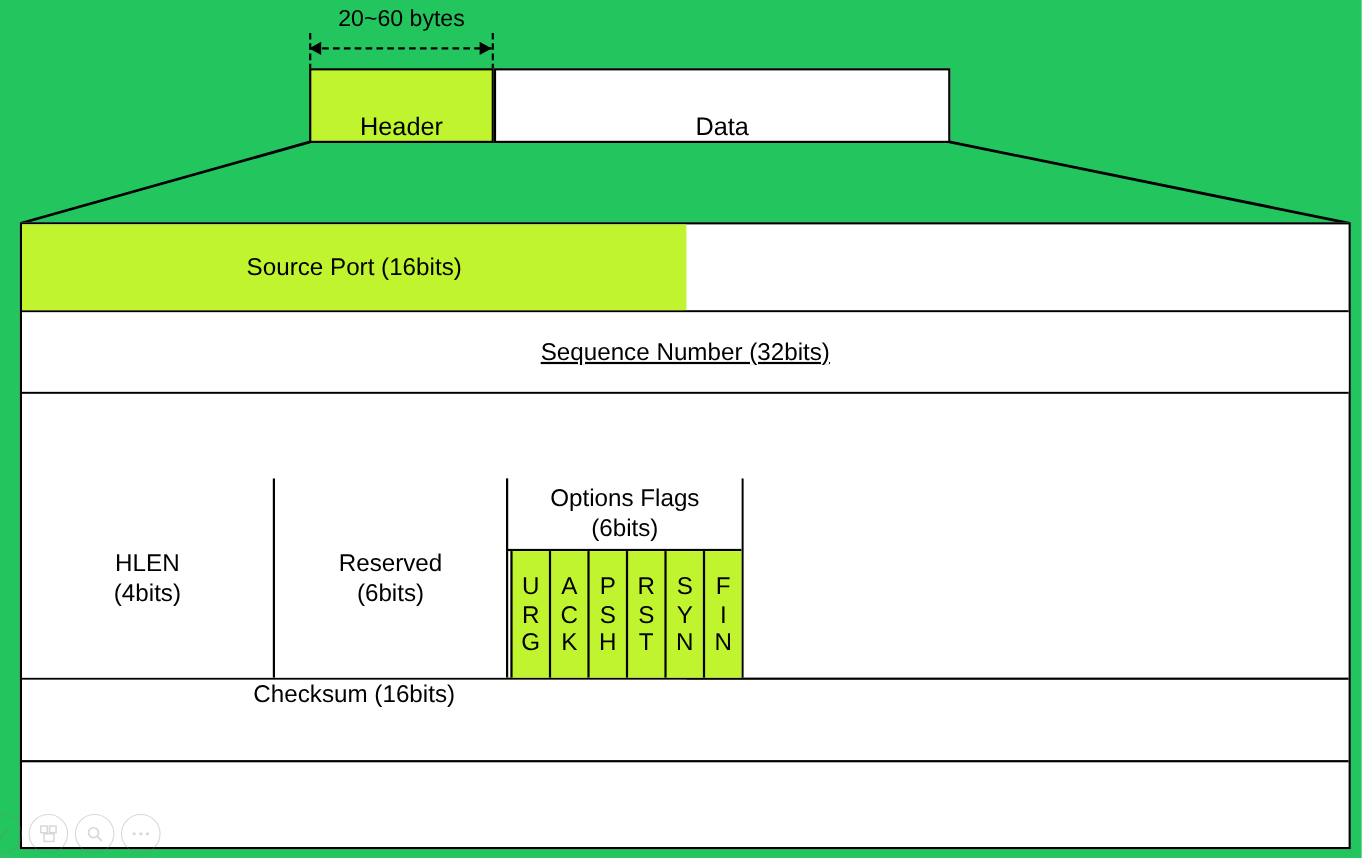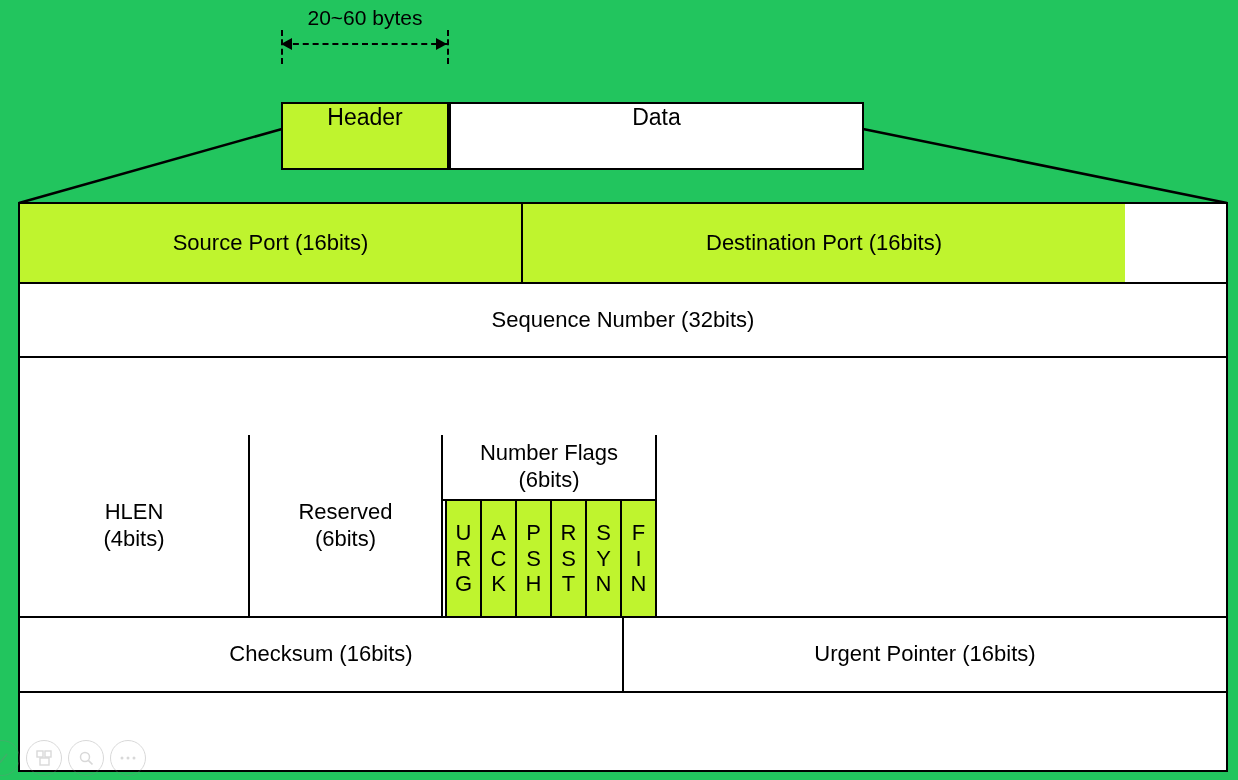--- a/index.html
+++ b/index.html
@@ -19,26 +19,25 @@
     overflow: hidden;
   }
 
   
   .abs { position: absolute; box-sizing: border-box; }
 
   
   .seg {
     border: 2px solid #000000;
     display: flex;
-    align-items: flex-start;
+    align-items: flex-end;
     justify-content: center;
     font-size: 23px;
     line-height: 1.15;
     background: #ffffff;
-    margin-top: 40px;
   }
   .seg.green { background: #bff42e; }
 
   
   .dim-label {
     position: absolute;
     font-size: 21px;
     white-space: nowrap;
     left: 0;
     top: 0;
@@ -191,55 +190,52 @@
   </div>
 
   <svg class="connector" style="left:0px; top:128px; width:1238px; height:76px;" viewBox="0 0 1238 76">
     <line x1="282" y1="1" x2="19" y2="75" stroke="#000000" stroke-width="2.5"></line>
     <line x1="863" y1="1" x2="1227" y2="75" stroke="#000000" stroke-width="2.5"></line>
   </svg>
 
   <div id="tcp-table">
 
     <div class="row bordered-bottom" style="top:0px; height:80px;">
-      <div class="cell green" style="width:503px;">
+      <div class="cell green" style="width:604px;">
         <span>Source Port (16bits)</span>
       </div>
-      <div class="cell green" style="width:602px;">
-        <span>Destination Port (16bits)</span>
-      </div>
     </div>
 
     <div class="row bordered-bottom" style="top:80px; height:74px;">
-      <div class="cell" style="width:100%;">
+      <div class="cell" style="width:100%;text-decoration:underline;">
         <span>Sequence Number (32bits)</span>
       </div>
     </div>
 
 
     <div class="row bordered-bottom" style="top:231px; height:183px;">
 
       <div class="cell" style="width:230px;">
         <div>
           <span>HLEN</span><br>
           <span>(4bits)</span>
         </div>
       </div>
 
-      <div class="cell" style="width:193px;">
+      <div class="cell" style="width:212px;">
         <div>
           <span>Reserved</span><br>
           <span>(6bits)</span>
         </div>
       </div>
 
       <div class="flags-wrap" style="width:214px;">
         <div class="flags-title">
           <div>
-            <span>Number Flags</span><br>
+            <span>Options Flags</span><br>
             <span>(6bits)</span>
           </div>
         </div>
         <div class="flags-row">
           <div class="flag-cell">
             <span class="flag-letter">U</span>
             <span class="flag-letter">R</span>
             <span class="flag-letter">G</span>
           </div>
           <div class="flag-cell">
@@ -265,26 +261,23 @@
           <div class="flag-cell">
             <span class="flag-letter">F</span>
             <span class="flag-letter">I</span>
             <span class="flag-letter">N</span>
           </div>
         </div>
       </div>
 
     </div>
 
-    <div class="row bordered-bottom" style="top:414px; height:75px;">
+    <div class="row bordered-bottom" style="top:414px; height:75px;flex-direction:column;">
       <div class="cell" style="width:604px;">
         <span>Checksum (16bits)</span>
-      </div>
-      <div class="cell" style="width:602px;">
-        <span>Urgent Pointer (16bits)</span>
       </div>
     </div>
 
 
   </div>
 
   <div id="watermark">
     <div class="wm-btn" style="margin-left:-16px;">
       <svg width="16" height="16" viewBox="0 0 16 16" aria-hidden="true">
         <path d="M3 8.5 L6.5 12 L13 4" fill="none" stroke="#808080" stroke-width="1.6"></path>

